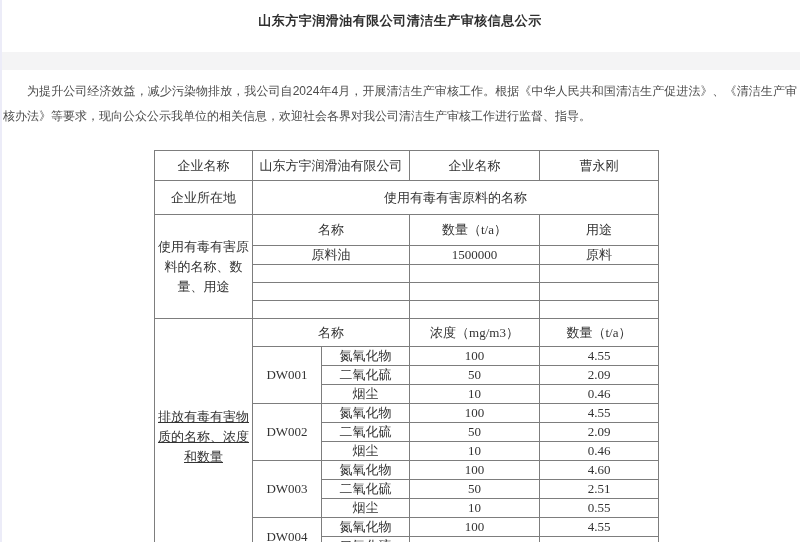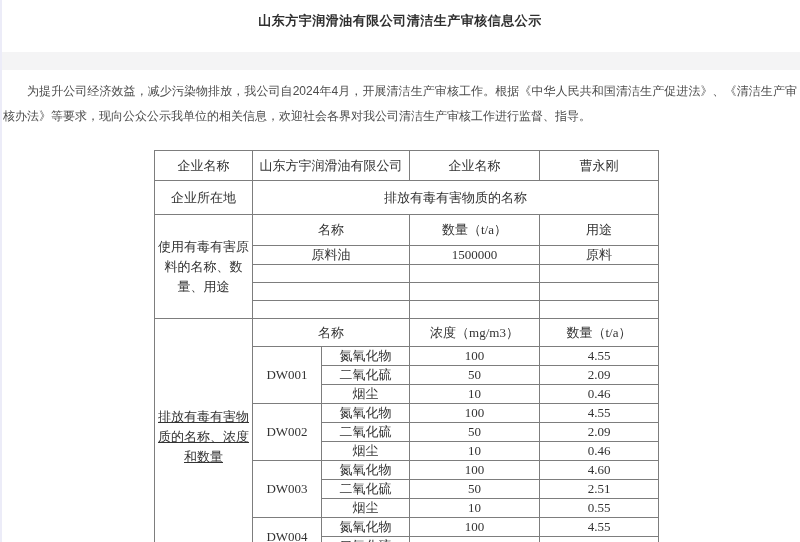--- a/index.html
+++ b/index.html
@@ -61,21 +61,21 @@
     <tbody>
       <tr class="r30">
         <td>企业名称</td>
         <td colspan="2">山东方宇润滑油有限公司</td>
         <td>企业名称</td>
         <td>曹永刚</td>
       </tr>
 
       <tr class="r21">
         <td>企业所在地</td>
-        <td colspan="4">排放有毒有害物质的名称</td>
+        <td colspan="4">使用有毒有害原料的名称</td>
       </tr>
 
       <tr class="r31">
         <td rowspan="5" class="seclabel">使用有毒有害原料的名称、数量、用途</td>
         <td colspan="2">名称</td>
         <td>数量（t/a）</td>
         <td>用途</td>
       </tr>
       <tr class="r19">
         <td colspan="2">原料油</td>

